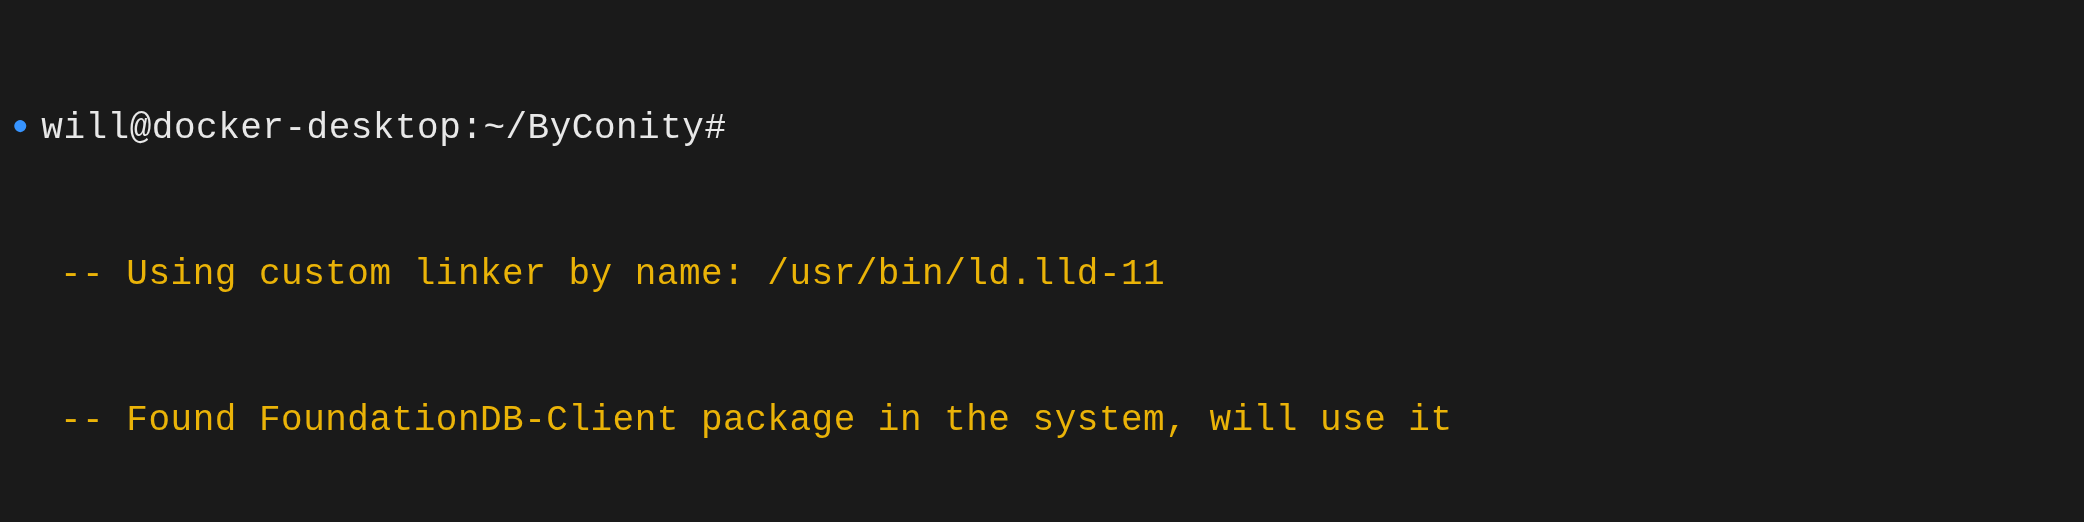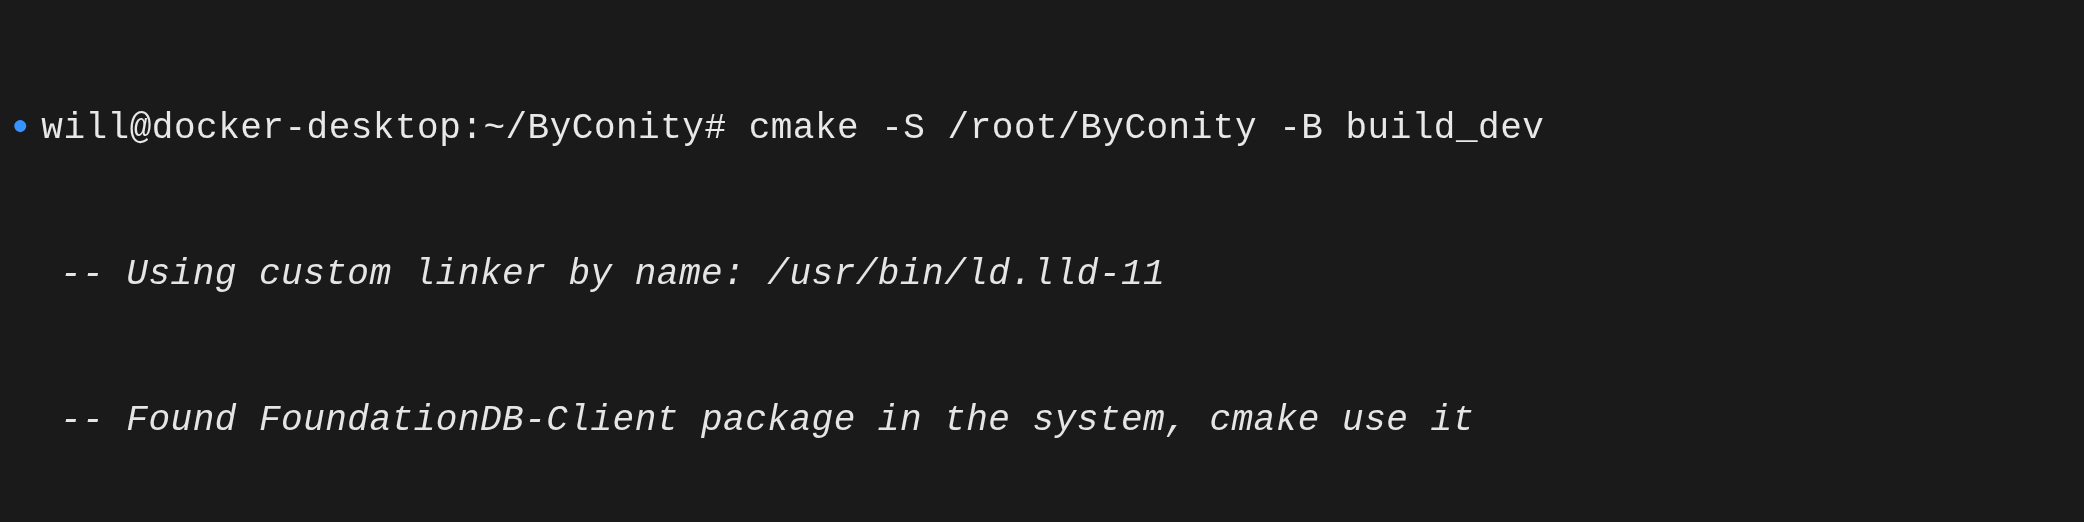--- a/index.html
+++ b/index.html
@@ -30,36 +30,34 @@
       color: #3794ff;
       margin-right: 12px;
       font-size: 28px;
       position: relative;
       top: -4px;
     }
     .prompt-line {
       color: #e8e8e8;
     }
     .output-line {
-      color: #e5e5e5;
+      color: #eab308;
       padding-left: 48px;
-      font-style: italic;
     }
   </style>
 </head>
 <body>
 
 <div class="terminal">
   <div class="line prompt-line">
     <span class="bullet">●</span>
     <span>will@docker-desktop:~/ByConity#</span>
     <span> </span>
-    <span>cmake -S /root/ByConity -B build_dev</span>
   </div>
   <div class="output-line"><span>--</span> <span>Using custom linker by name: /usr/bin/ld.lld-11</span></div>
-  <div class="output-line"><span>--</span> <span>Found FoundationDB-Client package in the system, cmake use it</span></div>
+  <div class="output-line"><span>--</span> <span>Found FoundationDB-Client package in the system, will use it</span></div>
   
   
   
   
   
   
 </div>
 
 </body></html>

